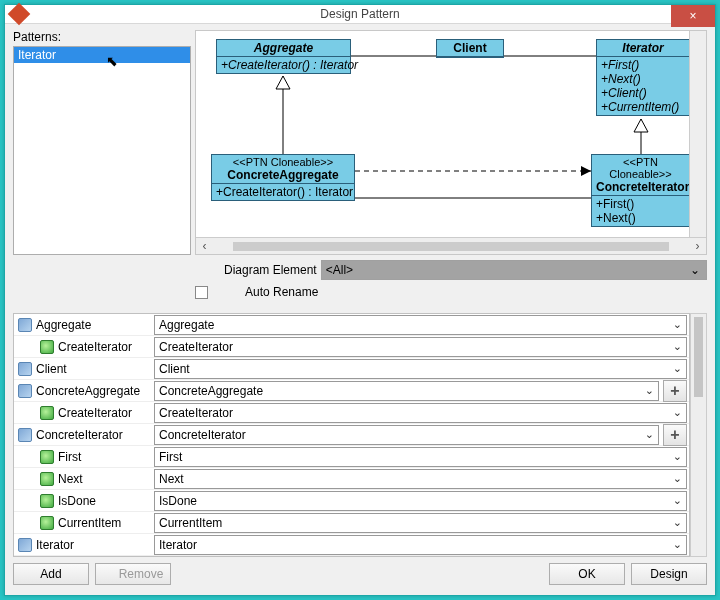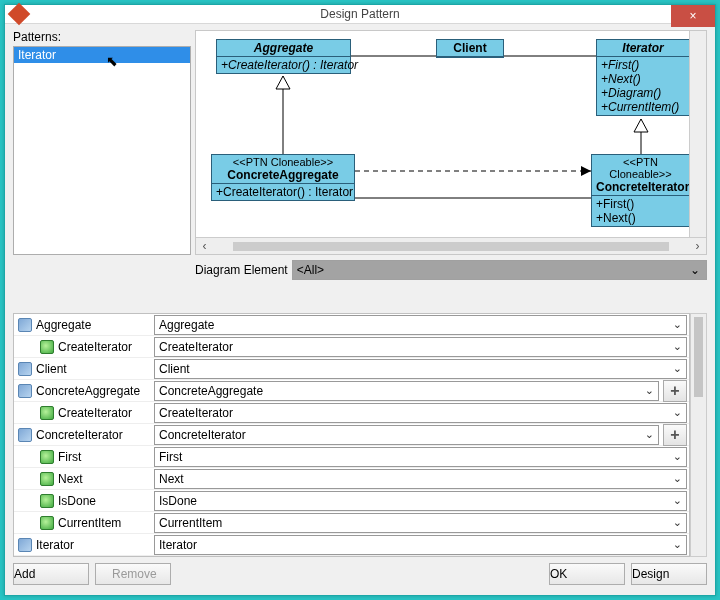--- a/index.html
+++ b/index.html
@@ -34,39 +34,39 @@
   .uml { position:absolute; background:#79cce6; border:1px solid #2a5f7a; }
   .uml .name { text-align:center; font-weight:bold; border-bottom:1px solid #2a5f7a; padding:1px 4px; }
   .uml .name .stereo { display:block; font-weight:normal; font-style:normal; font-size:11px;}
   .uml .name.italic span.cls { font-style:italic; }
   .uml .ops { padding:1px 4px; }
   .uml .ops div { white-space:nowrap; }
   .uml .ops .italic { font-style:italic; }
   svg.conn { position:absolute; left:0; top:0; width:100%; height:100%; pointer-events:none; }
   
   .mid-row { display:flex; align-items:center; height:22px; gap:4px; }
-  .mid-row .label { color:#000; }
+  .mid-row .label { color:#000;margin-left:29px; }
   .mid-row select, .combo { flex:1; height:20px; border:1px solid #a0a0a0; background:#a3a3a3; }
   .checkbox { width:13px; height:13px; border:1px solid #888; background:#fff; display:inline-block; margin-right:4px; vertical-align:middle;}
   
   .props { flex:1; background:#fff; border:1px solid #c0c0c0; overflow-y:auto; }
   .props-vscroll { width:17px; background:#eee; border:1px solid #ccc; border-left:1px solid #ccc;}
   .props-vscroll .thumb { margin:3px 3px 0 3px; height:80px; background:#c5c5c5;}
   .prow { display:flex; align-items:center; height:22px; border-bottom:1px solid #eee;}
   .prow .pname { width:138px; display:flex; align-items:center; padding-left:4px; gap:4px; }
   .prow.indented .pname { padding-left:26px; }
   .prow .picon { width:14px; height:14px; border-radius:2px; display:inline-block; }
   .icon-class { background:linear-gradient(135deg,#7fa8d6,#b7d4ef); border:1px solid #5a86b4;}
   .icon-op { background:radial-gradient(circle at 40% 40%, #b6f29a, #3fa93f); border:1px solid #2f7d2f; border-radius:50%;}
   .prow .pval { flex:1; display:flex; align-items:center; padding:0 2px 0 2px; }
   .prow .pval .combo-input { flex:1; height:20px; border:1px solid #999; background:#fff; padding:2px 18px 2px 4px; position:relative; }
   .prow .pval .combo-input .chev { position:absolute; right:4px; top:2px; font-size:11px; color:#333;}
   .prow .addbtn { width:24px; height:22px; border:1px solid #aaa; background:linear-gradient(#fafafa,#e4e4e4); display:flex; align-items:center; justify-content:center; margin-left:4px; font-size:16px; font-weight:bold; color:#555; cursor:pointer;}
   
-  .btn { height:22px; width:76px; border:1px solid #adadad; background:linear-gradient(#fafafa,#e7e7e7); text-align:left; line-height:20px; cursor:pointer; }
+  .btn { height:22px; width:76px; border:1px solid #adadad; background:linear-gradient(#fafafa,#e7e7e7); text-align:center; line-height:20px; cursor:pointer; }
   .btn.disabled { color:#9a9a9a; cursor:default;padding-left:16px;}
   .spacer { flex:1; }
 </style>
 </head>
 <body>
 
 <div class="window">
   <div class="titlebar">
     <div class="appicon"></div>
     <div class="title">Design Pattern</div>
@@ -111,21 +111,21 @@
 
             <div class="uml" style="left:240px; top:8px; width:68px;">
               <div class="name"><span>Client</span></div>
             </div>
 
             <div class="uml" style="left:400px; top:8px; width:94px;">
               <div class="name italic"><span class="cls">Iterator</span></div>
               <div class="ops">
                 <div class="italic">+First()</div>
                 <div class="italic">+Next()</div>
-                <div class="italic">+Diagram()</div>
+                <div class="italic">+Client()</div>
                 <div class="italic">+CurrentItem()</div>
               </div>
             </div>
 
             <div class="uml" style="left:15px; top:123px; width:144px;">
               <div class="name"><span class="stereo">&lt;&lt;PTN Cloneable&gt;&gt;</span><span>ConcreteAggregate</span></div>
               <div class="ops">
                   <div>+CreateIterator() : Iterator</div>
                 </div>
             </div>
@@ -150,20 +150,24 @@
     </div>
 
     <div class="mid">
       <div class="mid-row" style="padding-left:182px;">
         <span class="label">Diagram Element</span>
         <div class="combo" style="position:relative;">
           <span style="padding:2px 4px; position:absolute;">&lt;All&gt;</span>
           <span style="position:absolute; right:6px; top:2px;">⌄</span>
         </div>
       </div>
+      <div class="mid-row" style="padding-left:182px;">
+        <span class="checkbox"></span>
+        <span class="label">Auto Rename</span>
+      </div>
     </div>
 
     <div class="grid">
       <div class="props" id="props">
           <div class="prow">
             <div class="pname">
               <span class="picon icon-class"></span>
               <span>Aggregate</span>
             </div>
             <div class="pval">

